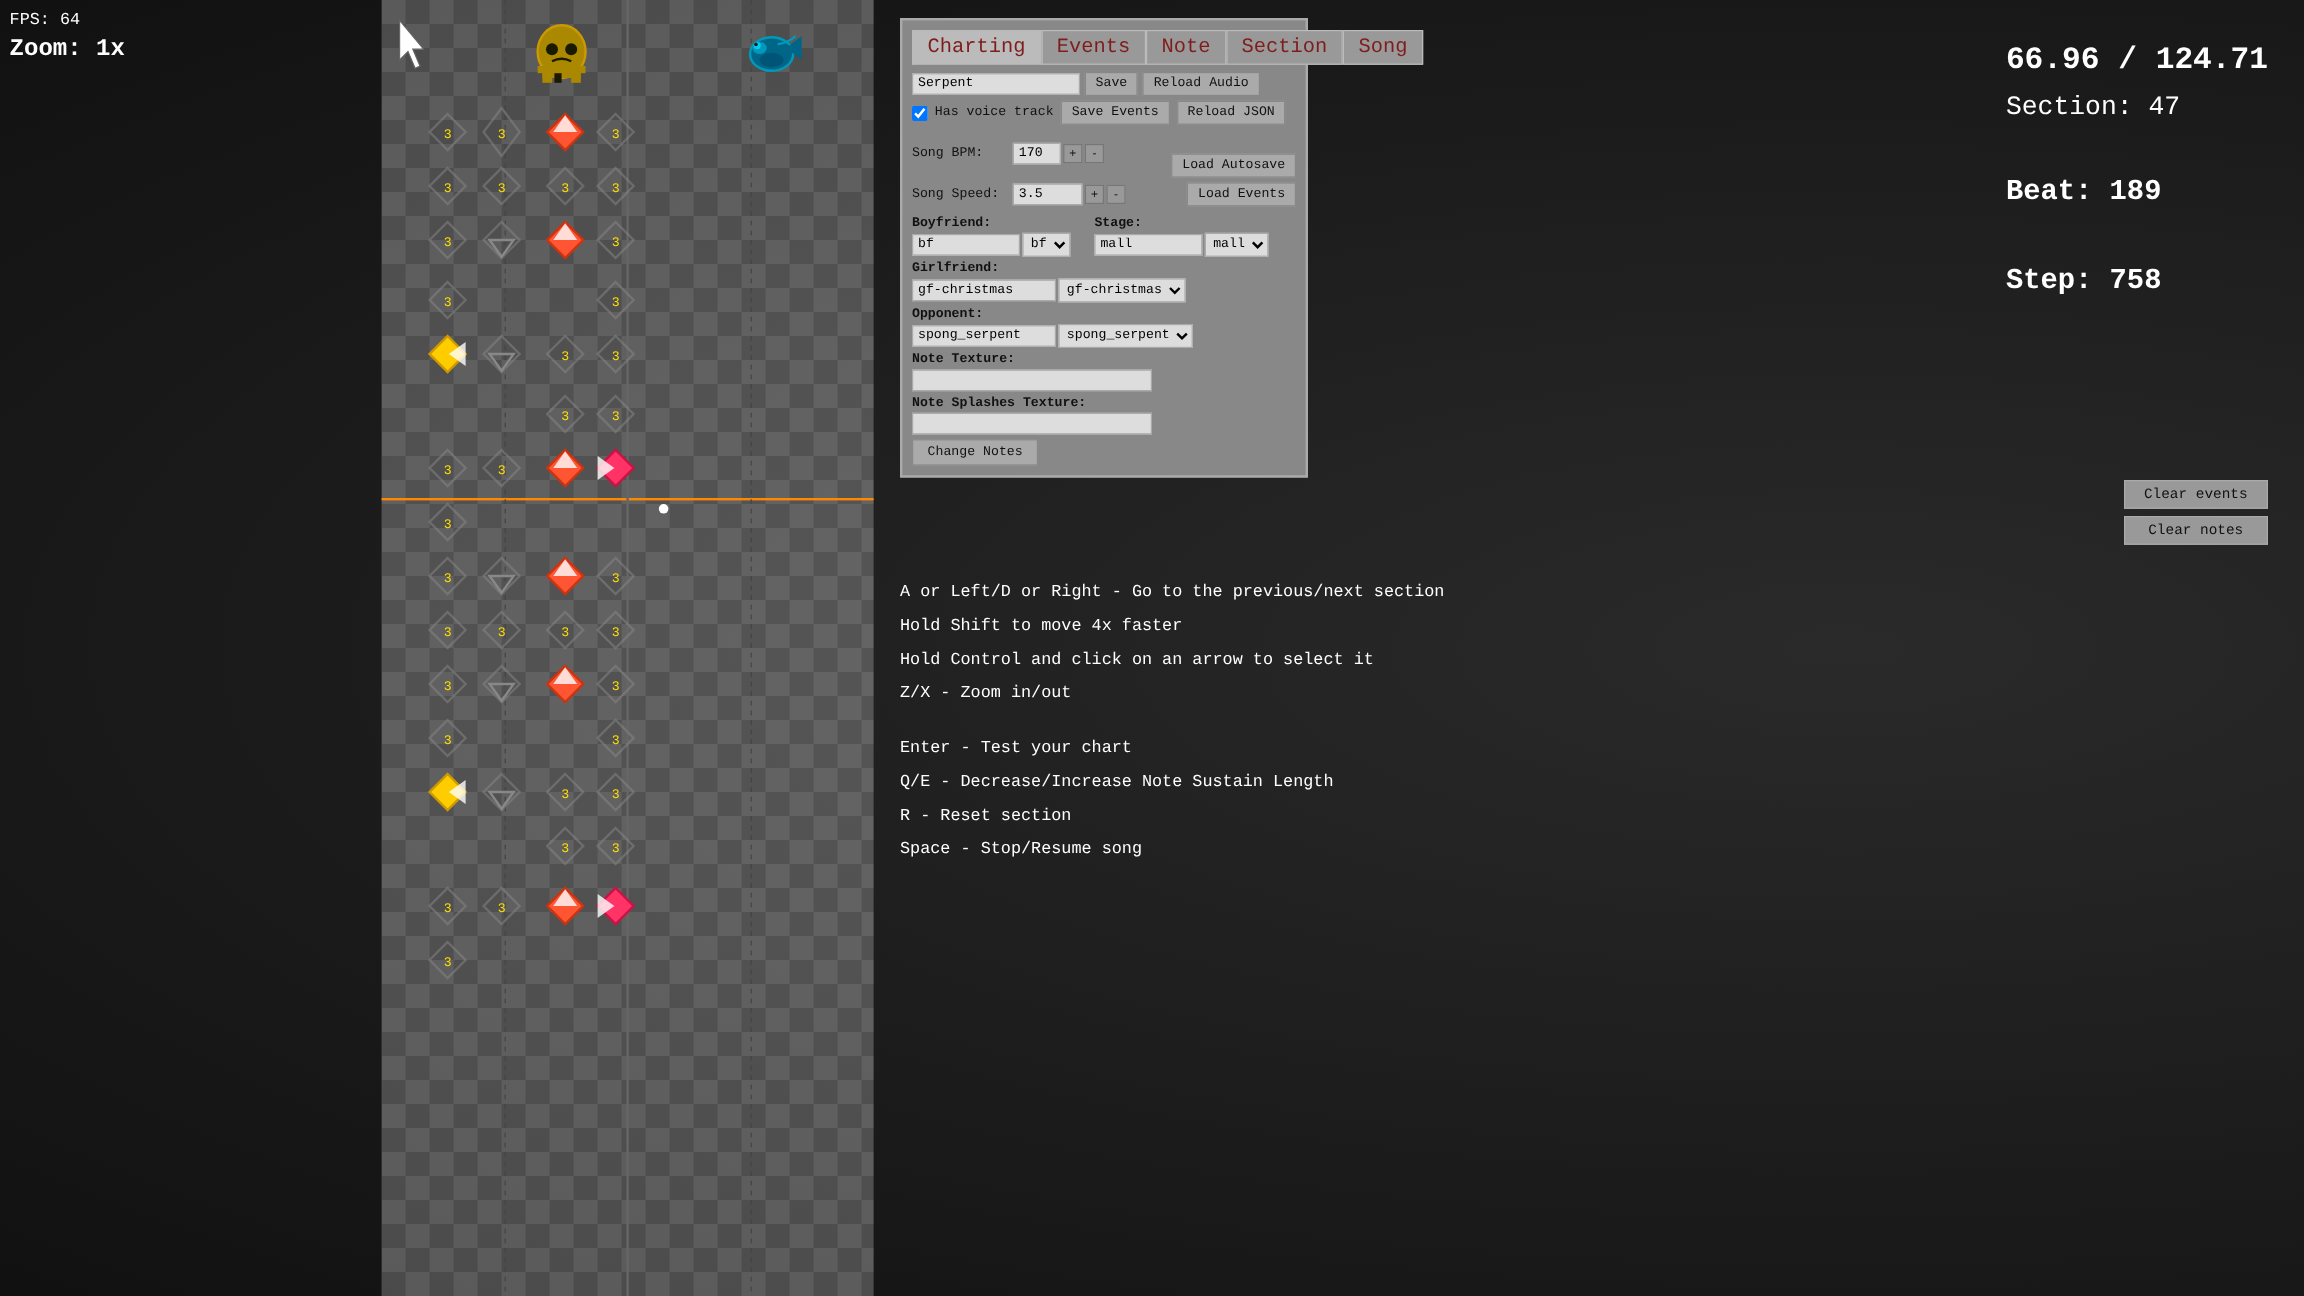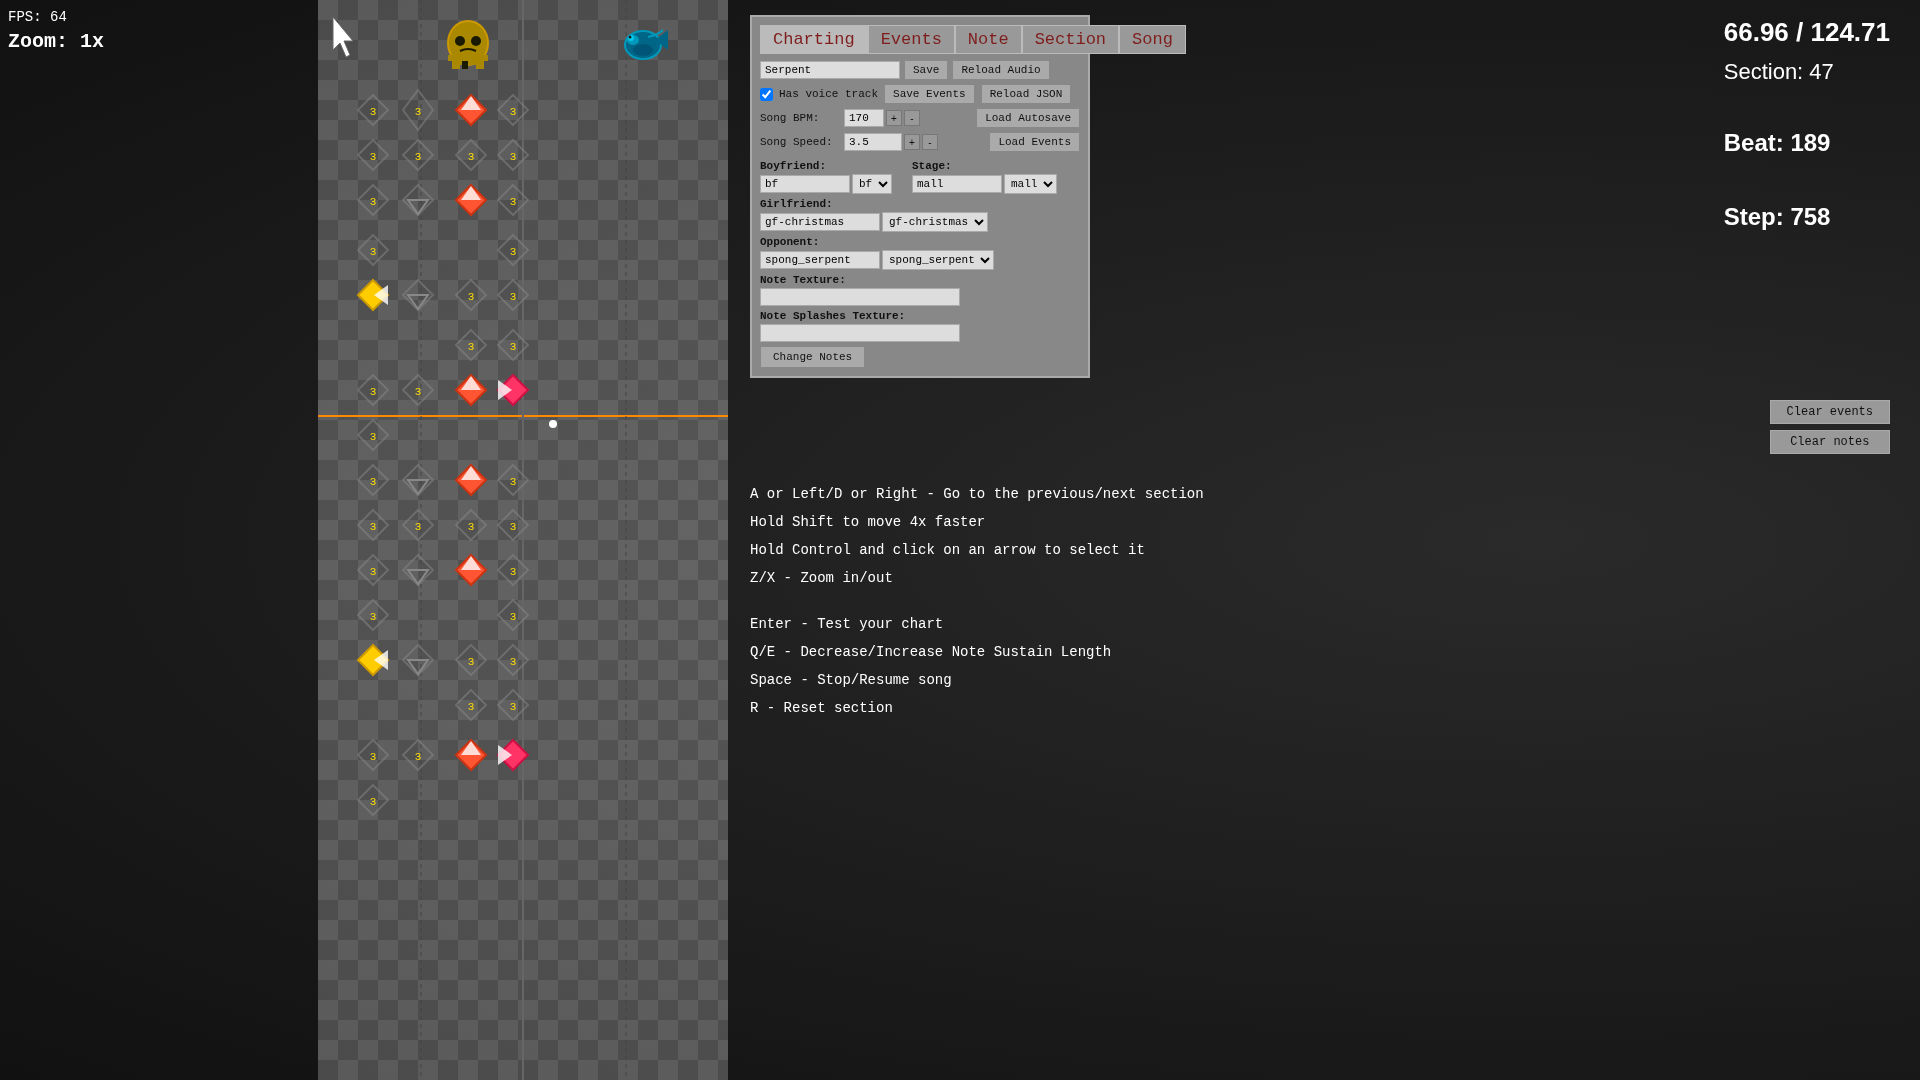--- a/index.html
+++ b/index.html
@@ -83,24 +83,24 @@
       height: 70px;
       z-index: 8;
       display: flex;
       justify-content: space-around;
       align-items: center;
     }
 
     
     .info-overlay {
       position: absolute;
-      top: 12px;
+      top: 30px;
       right: 30px;
       z-index: 10;
-      font-family: Liberation Sans, sans-serif;
+      font-family: Liberation Mono, monospace;
       font-size: 22px;
       color: #fff;
       line-height: 1.6;
     }
 
     
     .control-panel {
       position: absolute;
       top: 15px;
       left: 750px;
@@ -453,21 +453,21 @@
     <button class="btn">Reload JSON</button>
   </div>
 
   <div class="form-row">
     <span class="form-label">Song BPM:</span>
     <div class="spinner-row">
       <input class="form-input" type="text" style="width: 40px;" value="170">
       <button class="spinner-btn">+</button>
       <button class="spinner-btn">-</button>
     </div>
-    <button class="btn" style="margin-left:auto;">Load Autosave</button>
+    <button class="btn" style="margin-left:auto;margin-top:20px;">Load Autosave</button>
   </div>
 
   <div class="form-row">
     <span class="form-label">Song Speed:</span>
     <div class="spinner-row">
       <input class="form-input" type="text" style="width: 58px;" value="3.5">
       <button class="spinner-btn">+</button>
       <button class="spinner-btn">-</button>
     </div>
     <button class="btn" style="margin-left:auto;">Load Events</button>
@@ -544,15 +544,15 @@
 </div>
 
 <div class="shortcuts">
   <div>A or Left/D or Right - Go to the previous/next section</div>
   <div>Hold Shift to move 4x faster</div>
   <div>Hold Control and click on an arrow to select it</div>
   <div>Z/X - Zoom in/out</div>
   <div style="height:18px;"></div>
   <div>Enter - Test your chart</div>
   <div>Q/E - Decrease/Increase Note Sustain Length</div>
+  <div>R - Reset section</div>
   <div>Space - Stop/Resume song</div>
-  <div>R - Reset section</div>
 </div>
 
 </body></html>

